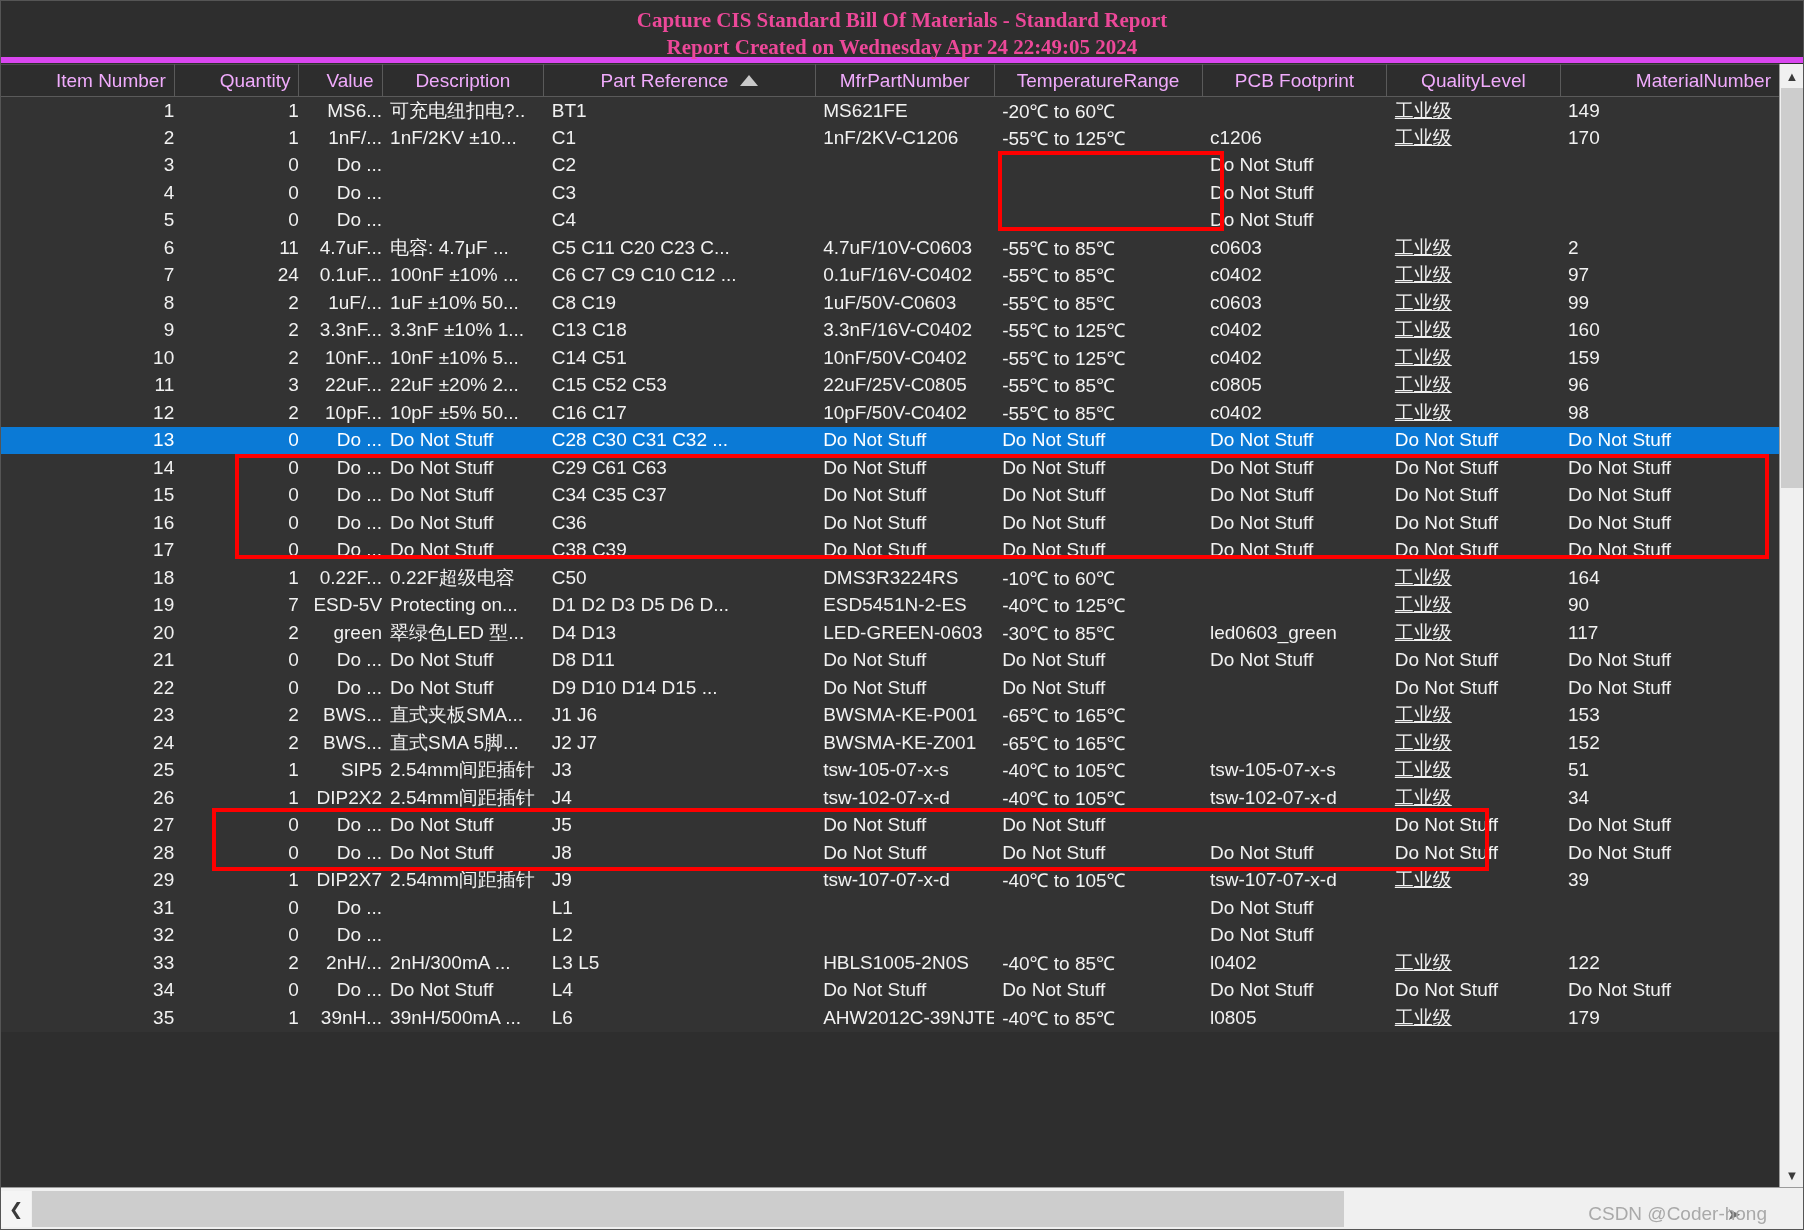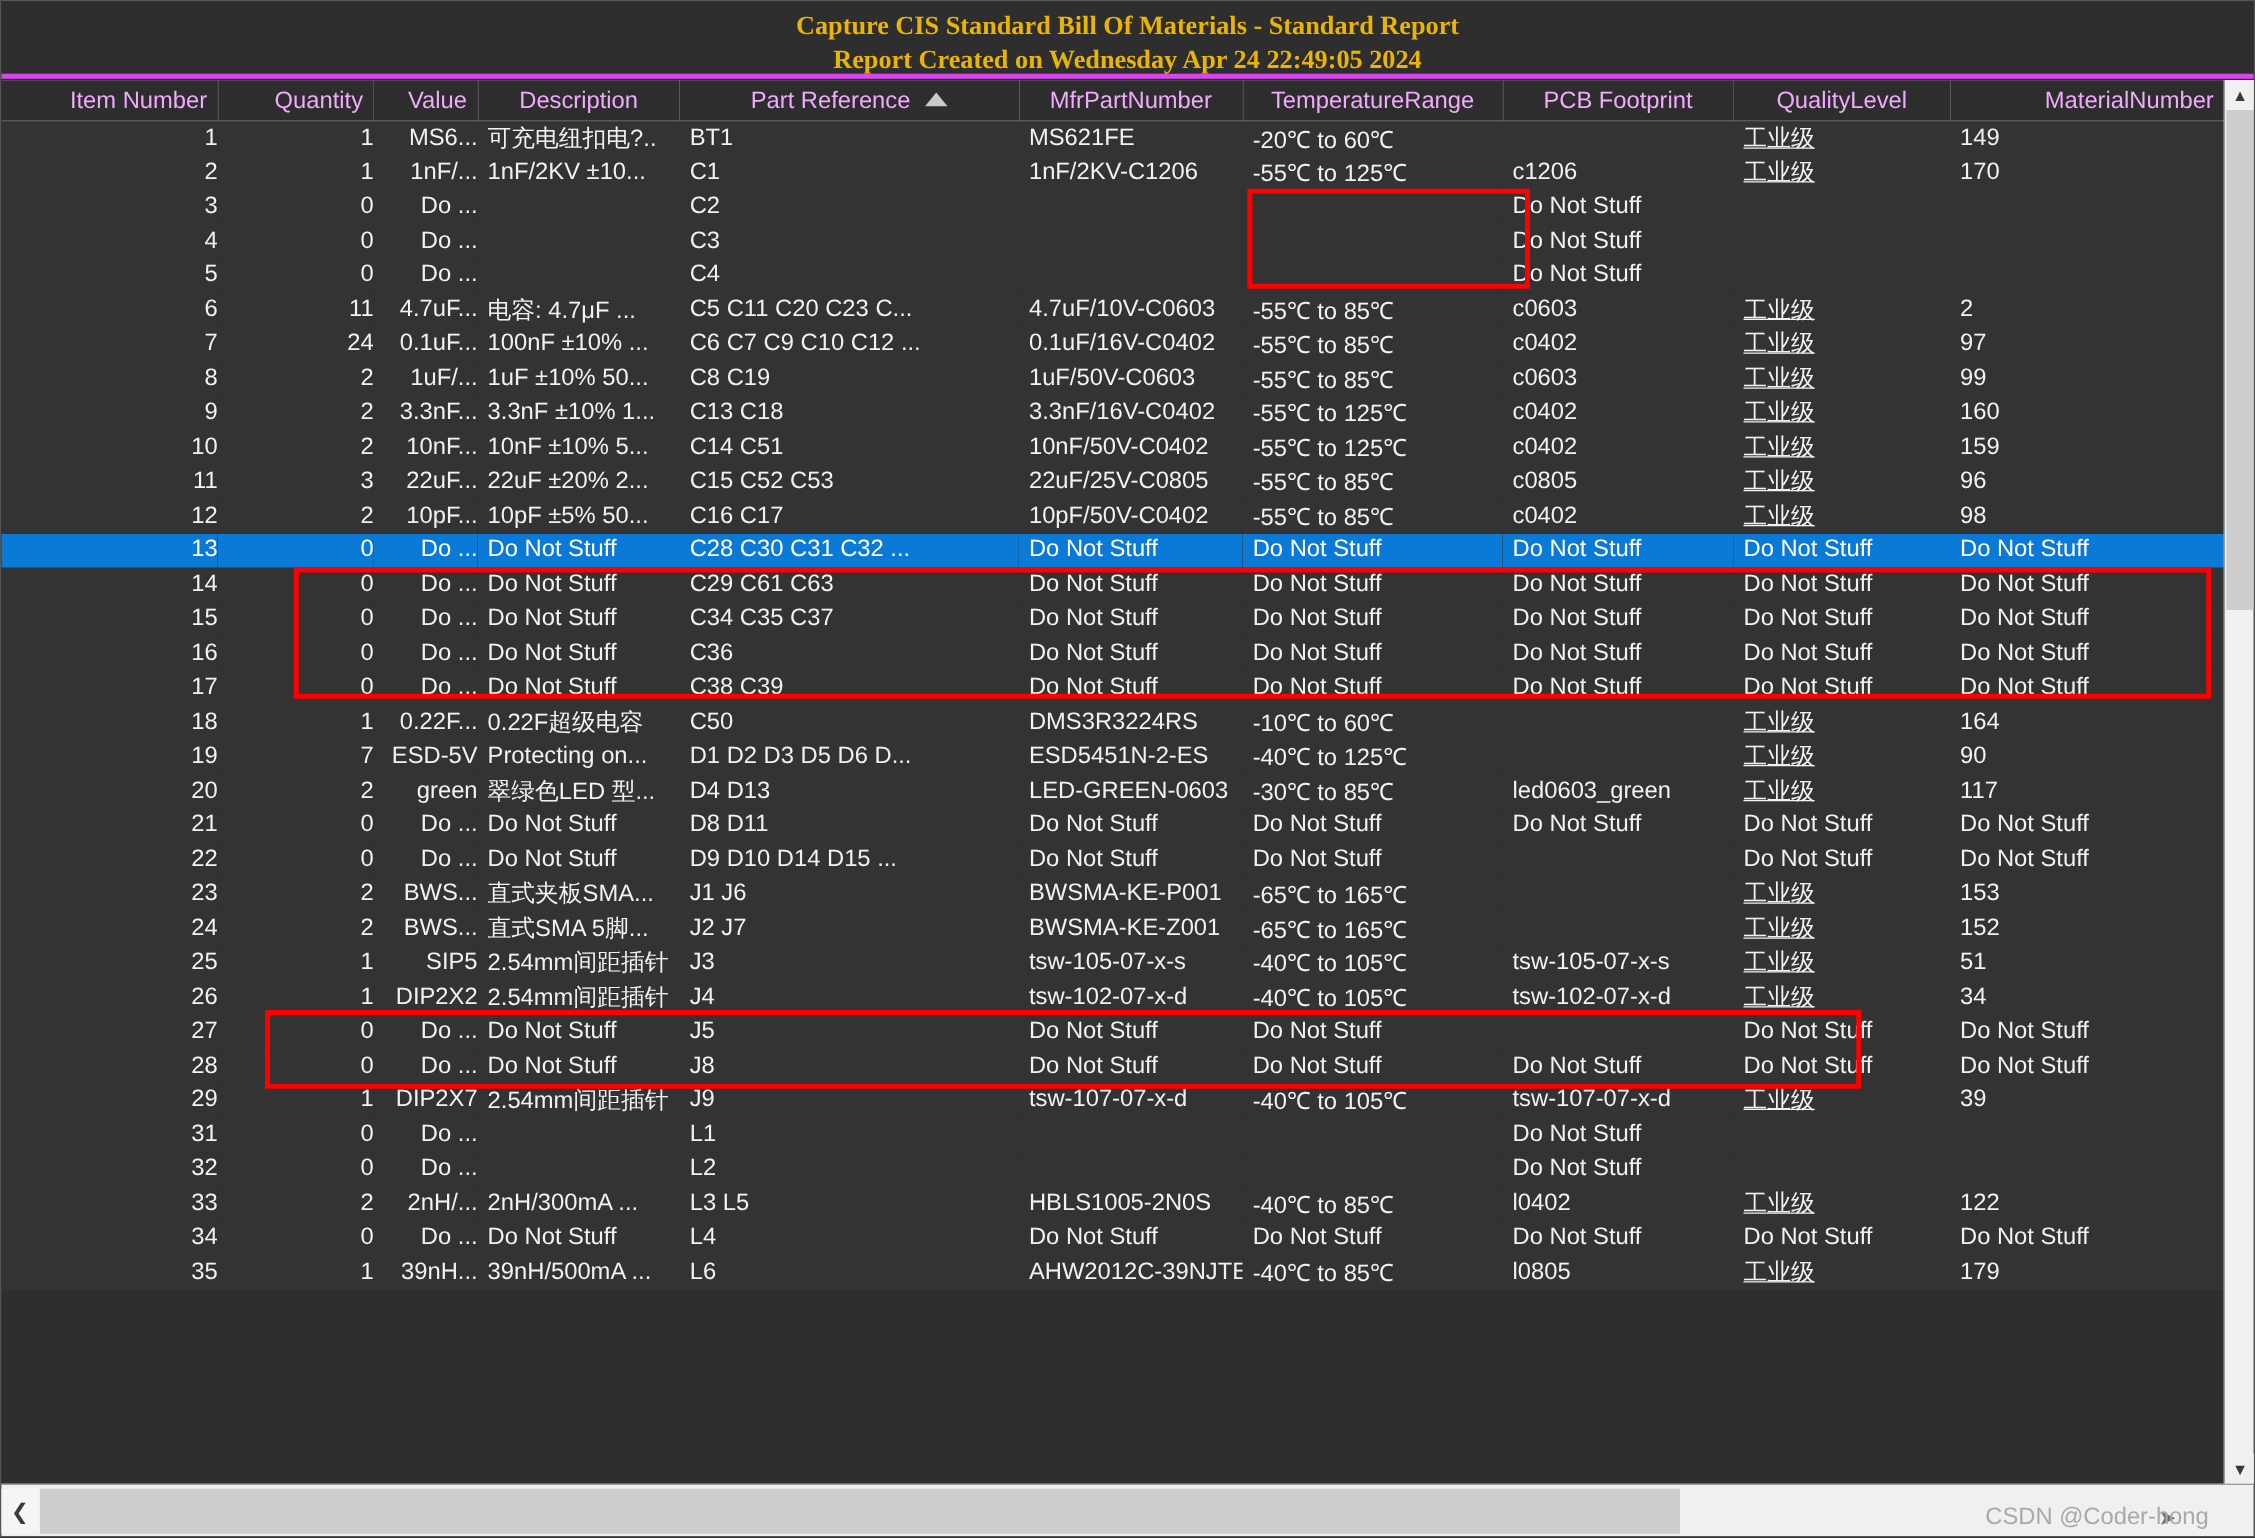--- a/index.html
+++ b/index.html
@@ -21,29 +21,29 @@
     background: #2e2e2e;
     border: 1px solid #555;
     box-sizing: border-box;
     overflow: hidden;
   }
 
   
   .report-header {
     height: 62px;
     background: #2e2e2e;
-    color: #eab308;
+    color: #ec4899;
     text-align: center;
     font-family: "Liberation Serif", serif;
     font-weight: bold;
     font-size: 21px;
     line-height: 27px;
     padding-top: 6px;
     box-sizing: border-box;
-    border-bottom: 4px solid #d946ef;
+    border-bottom: 6px solid #d946ef;
   }
 
   
   .grid-wrap {
     position: absolute;
     top: 63px;
     left: 0;
     right: 0;
     bottom: 0;
   }

